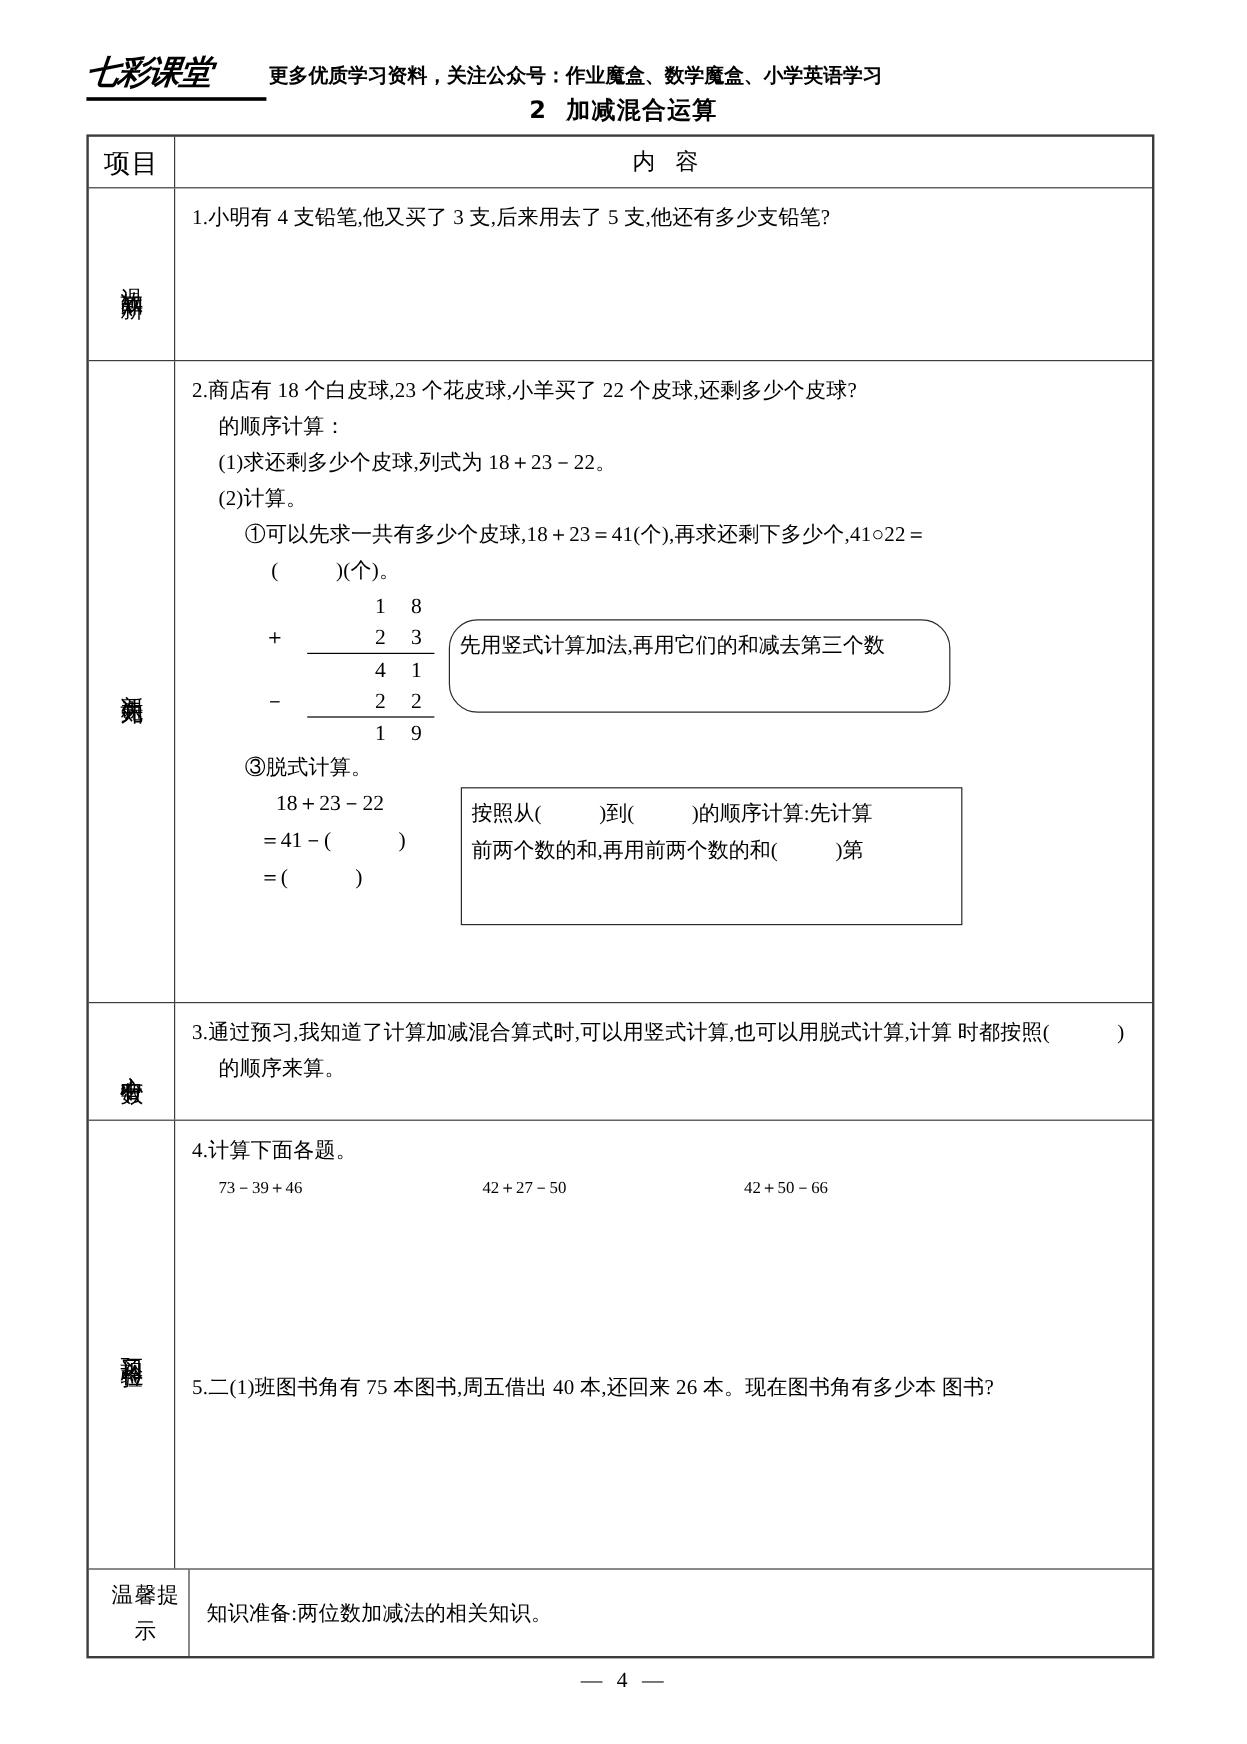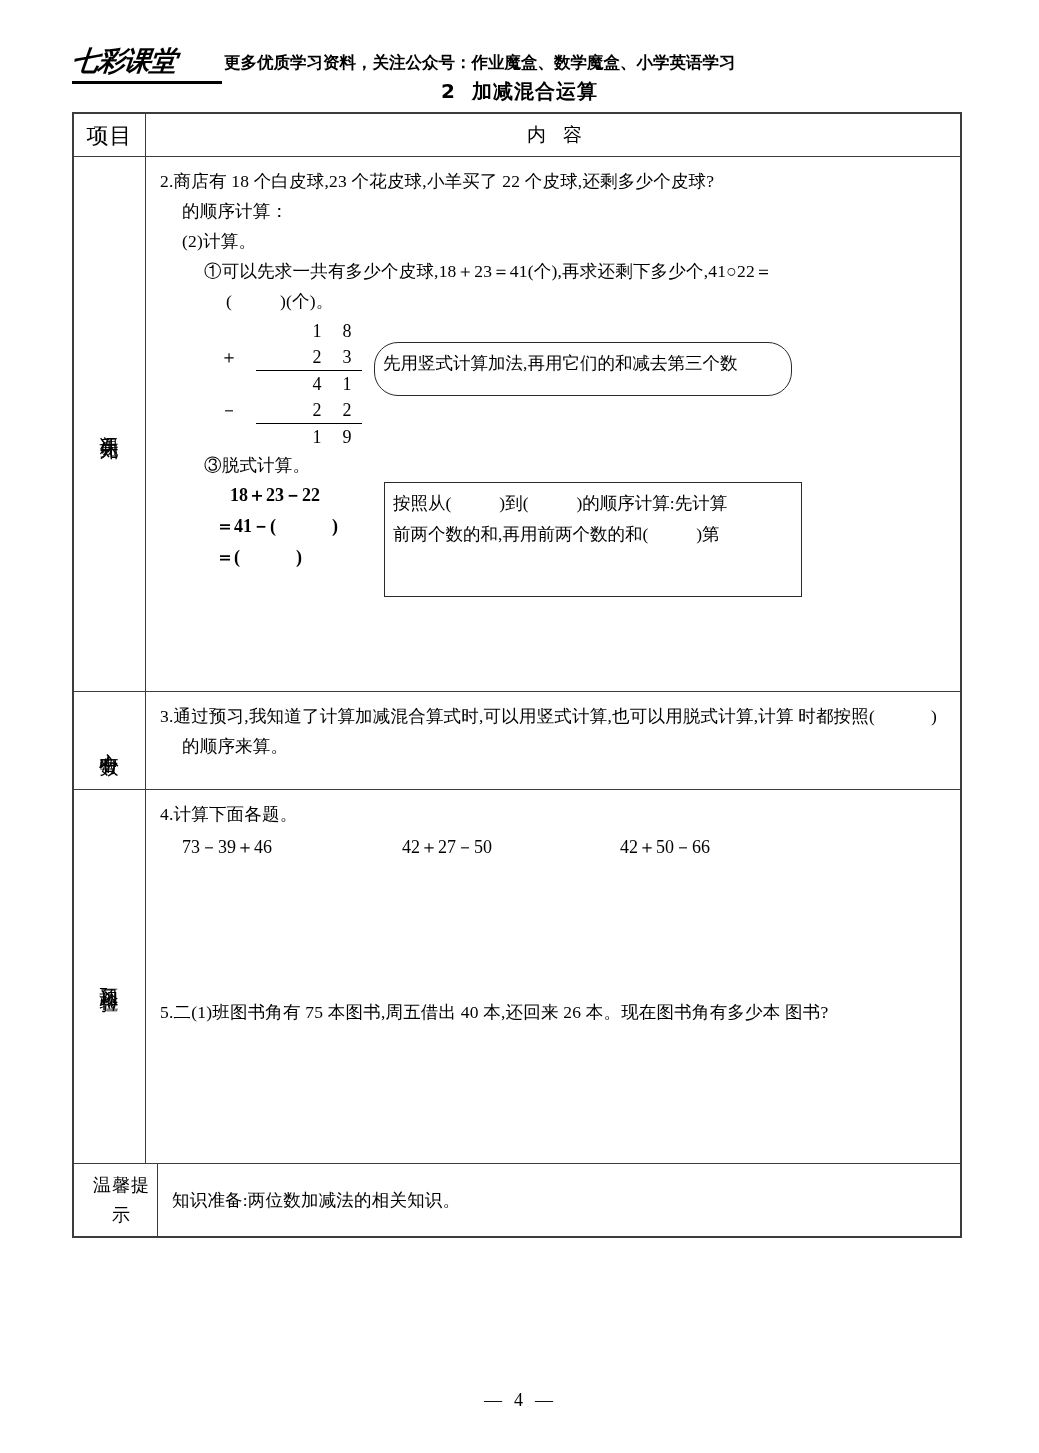--- a/index.html
+++ b/index.html
@@ -193,28 +193,27 @@
   }
   .blank-m { display: inline-block; width: 48px; }
   .blank-l { display: inline-block; width: 56px; }
 
   
   .tuoshi {
     margin-left: 56px;
     font-size: 18px;
     line-height: 31px;
     width: 180px;
-    font-weight: bold;
   }
   .tuoshi .l1 { padding-left: 14px; }
 
   
   .eqrow {
     display: flex;
-    font-size: 18px;
+    font-size: 14px;
     line-height: 32px;
     padding-left: 22px;
     margin-top: 2px;
   }
   .eqrow .eq:nth-child(1) { width: 220px; }
   .eqrow .eq:nth-child(2) { width: 218px; }
 
   
   .pagefoot {
     position: absolute;
@@ -245,29 +244,38 @@
 
   <div class="row row-head">
     <div class="cell-label">
       <div class="hlabel">项目</div>
     </div>
     <div class="cell-content">
       <div class="head-title"><span>内</span><span class="sp"></span><span>容</span></div>
     </div>
   </div>
 
+  <div class="row" style="min-height:144px;">
+    <div class="cell-label">
+      <div class="vlabel">温故知新</div>
+    </div>
+    <div class="cell-content">
+      <div class="ptext hang"><span class="first">1.小明有 4 支铅笔,他又买了 3 支,后来用去了 5 支,他还有多少支铅笔?</span></div>
+    </div>
+  </div>
 
   <div class="row" style="min-height:535px;">
     <div class="cell-label">
       <div class="vlabel">新课先知</div>
     </div>
     <div class="cell-content">
 
       <div class="ptext hang"><span class="first">2.商店有 18 个白皮球,23 个花皮球,小羊买了 22 个皮球,还剩多少个皮球?</span></div>
       <div class="ptext indent1">的顺序计算：</div>
+      <div class="ptext indent1">(1)求还剩多少个皮球,列式为 18＋23－22。</div>
       <div class="ptext indent1">(2)计算。</div>
       <div class="ptext indent2">①可以先求一共有多少个皮球,18＋23＝41(个),再求还剩下多少个,41○22＝</div>
       <div class="ptext indent3"><span>(</span><span class="blank-m"></span><span>)(个)。</span></div>
 
       <div style="position:relative; height:132px;">
         <div class="vmath">
           <div class="vrow">
             <span class="vdig">1</span>
               <span class="vdig">8</span>
           </div>
@@ -285,21 +293,21 @@
             <span class="vop">－</span>
               <span class="vdig">2</span>
               <span class="vdig">2</span>
           </div>
           <div class="vrule"></div>
           <div class="vrow">
             <span class="vdig">1</span>
               <span class="vdig">9</span>
           </div>
         </div>
-        <div class="callout" style="left:214px; top:24px; width:418px; height:54px;border-radius:24px;">
+        <div class="callout" style="left:214px; top:24px; width:418px; height:78px;border-radius:24px;">
           <span>先用竖式计算加法,再用它们的和减去第三个数</span>
         </div>
       </div>
 
       <div class="ptext indent2">③脱式计算。</div>
 
       <div style="position:relative; height:124px;">
         <div class="tuoshi">
           <div class="l1">18＋23－22</div>
           <div><span>＝41－(</span><span class="blank-l"></span><span>)</span></div>

